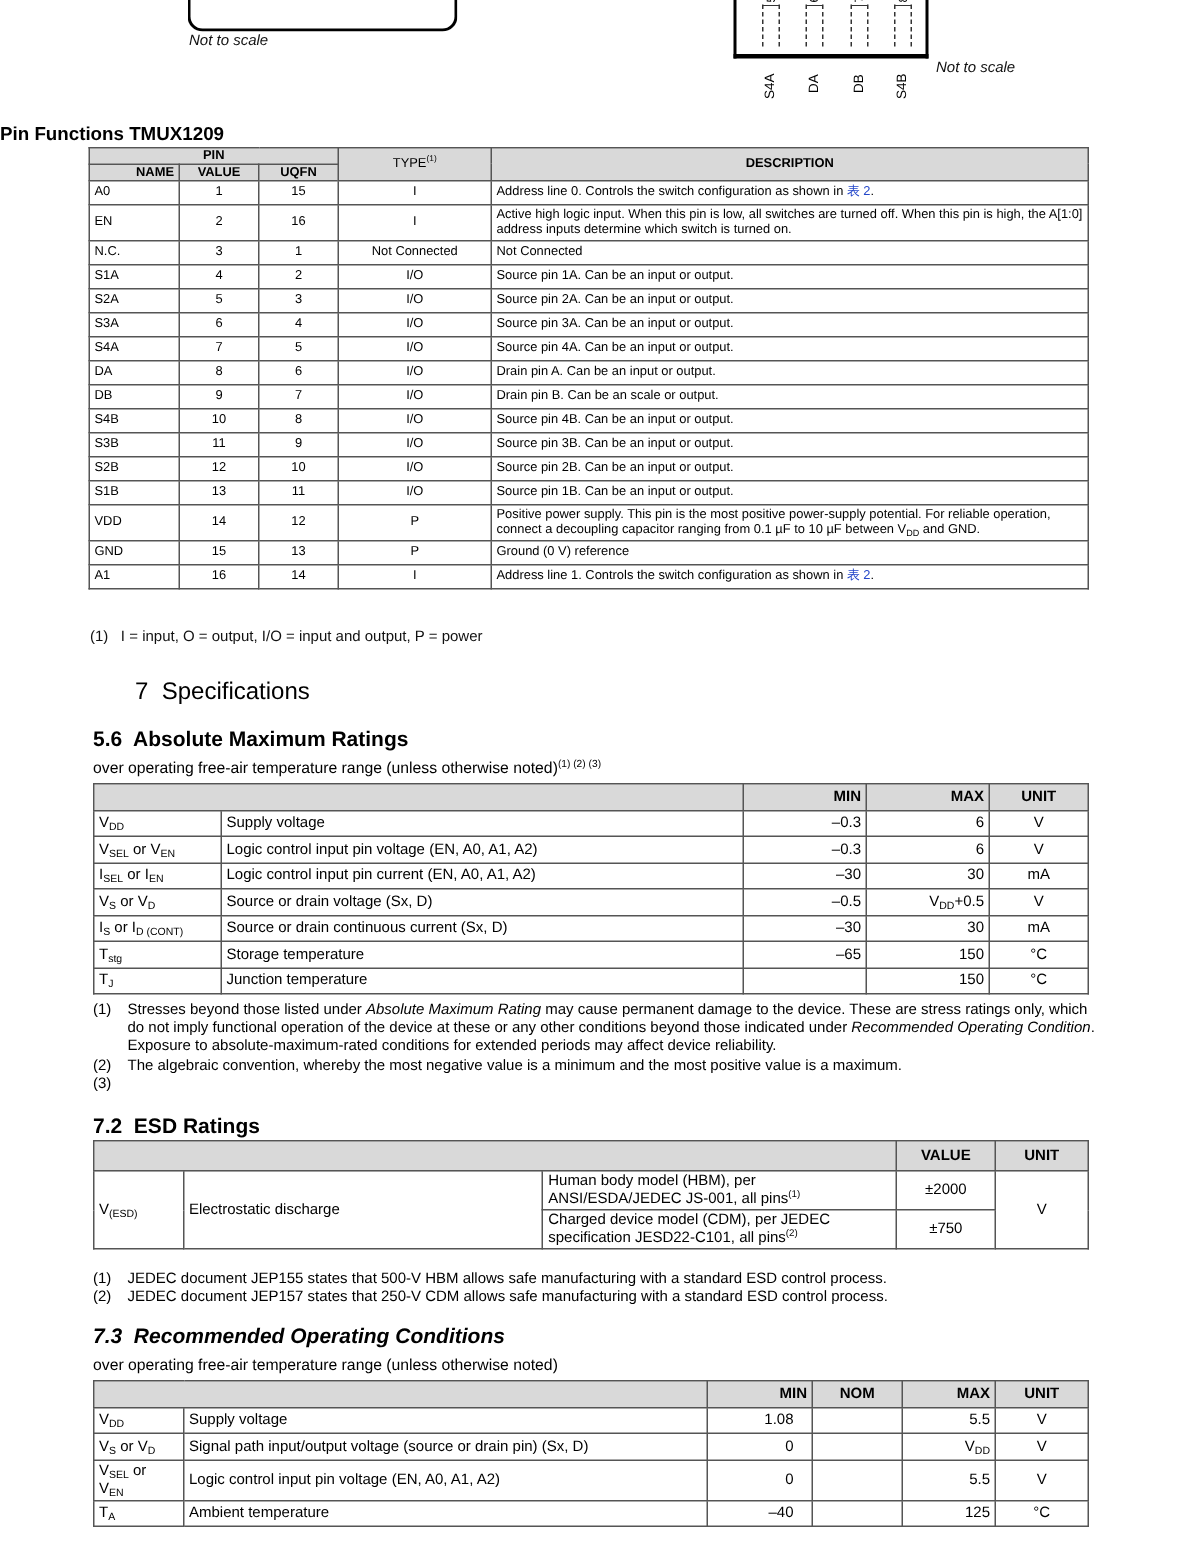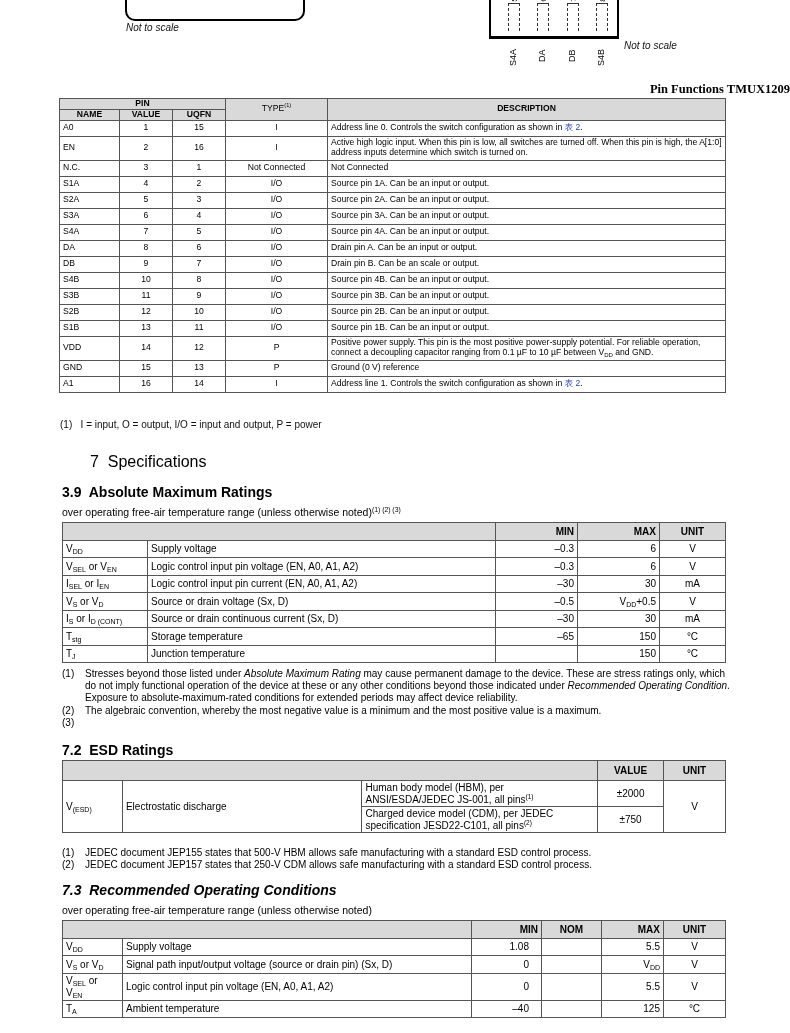--- a/index.html
+++ b/index.html
@@ -8,21 +8,21 @@
   .abs { position: absolute; }
 
   
   .pkg-left { left: 125px; top: -20px; width: 180px; height: 41px; border: 2px solid #000; border-top: none; border-radius: 0 0 10px 10px; }
   .nts { font-size: 10px; color: #111; font-style: italic; }
   .pkg-right { left: 489px; top: -5px; width: 130px; height: 44px; border: 2px solid #000; border-top: none; border-bottom-width: 3px; }
   .pin-num { position: absolute; top: 0; font-size: 8px; transform: rotate(-90deg); width: 10px; text-align: center; }
   .pin-leg { position: absolute; top: 8px; width: 12px; height: 28px; border-left: 1px dashed #333; border-right: 1px dashed #333; border-top: 1px solid #333; }
   .pin-label { position: absolute; top: 50px; font-size: 9px; transform: rotate(-90deg); transform-origin: left top; white-space: nowrap; }
 
-  .table-title { left: 0; width: 790px; top: 82px; text-align: right; font-weight: bold; font-size: 12.5px; font-family: Liberation Serif, serif; }
+  .table-title { left: 0; width: 790px; top: 82px; text-align: left; font-weight: bold; font-size: 12.5px; }
 
   table { border-collapse: collapse; position: absolute; font-size: 8.6px; }
   td, th { border: 1px solid #555; padding: 0 3px; vertical-align: middle; line-height: 1.15; }
   th { background: #d9d9d9; font-weight: bold; }
   .c { text-align: center; }
   .r { text-align: right; }
   .link { color: #2346c9; }
   sub { font-size: 70%; vertical-align: -2px; line-height: 0; }
   sup { font-size: 65%; vertical-align: 4px; line-height: 0; }
 
@@ -82,21 +82,21 @@
       <col style="width:102px">
       <col>
   </colgroup>
   <thead>
     <tr>
       <th colspan="3" class="c">PIN</th>
       <th rowspan="2" class="c" style="font-weight:normal"><span>TYPE</span><sup>(1)</sup></th>
       <th rowspan="2" class="c">DESCRIPTION</th>
     </tr>
     <tr>
-      <th style="text-align:center">NAME</th>
+      <th style="text-align:right">NAME</th>
       <th class="c">VALUE</th>
       <th class="c">UQFN</th>
     </tr>
   </thead>
   <tbody id="pin-rows">
       <tr>
         <td>A0</td>
         <td class="c">1</td>
         <td class="c">15</td>
         <td class="c">I</td>
@@ -206,21 +206,21 @@
         <td class="c">14</td>
         <td class="c">I</td>
         <td><span>Address line 1. Controls the switch configuration as shown in </span><span class="link">表 2</span><span>.</span></td>
       </tr>
     </tbody>
 </table>
 <div class="abs fn" style="left:60px; top:419px;"><span>(1)</span>&nbsp;&nbsp;&nbsp;<span>I = input, O = output, I/O = input and output, P = power</span></div>
 
 <div class="abs h1" style="white-space:pre">7  Specifications</div>
 
-<div class="abs h2" style="top:484px; white-space:pre;">3.9  Absolute Maximum Ratings</div>
+<div class="abs h2" style="top:484px; white-space:pre;">5.6  Absolute Maximum Ratings</div>
 <div class="abs sub-note" style="top:506px;"><span>over operating free-air temperature range (unless otherwise noted)</span><sup>(1) (2) (3)</sup></div>
 
 <table id="amr-table">
   <colgroup>
       <col style="width:85px">
       <col>
       <col style="width:82px">
       <col style="width:82px">
       <col style="width:66px">
     </colgroup>

